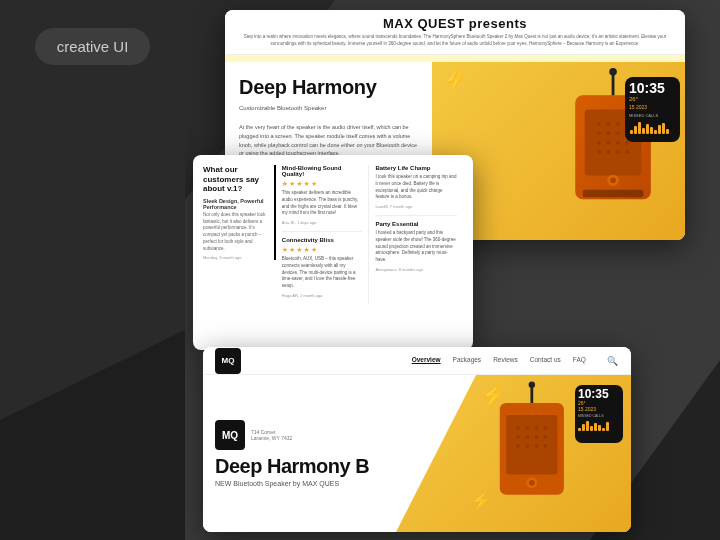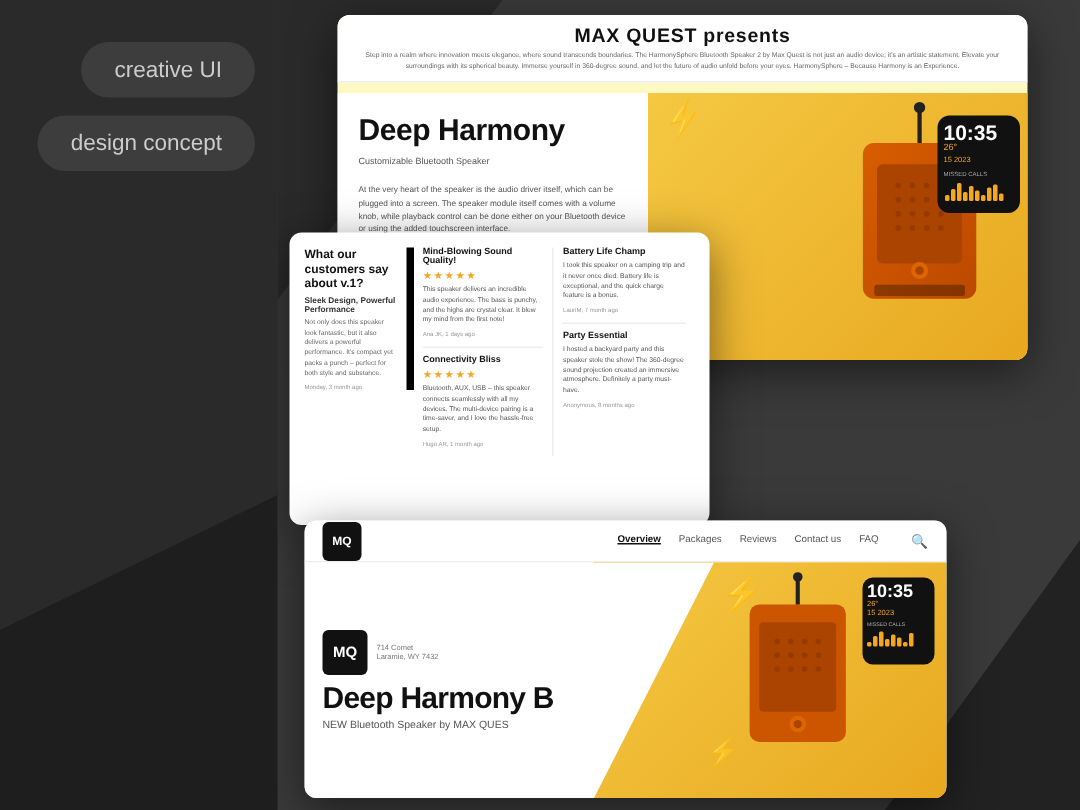--- a/index.html
+++ b/index.html
@@ -16,21 +16,21 @@
     .sidebar-labels {
       position: absolute;
       left: 0;
       top: 0;
       width: 185px;
       height: 540px;
       background: #2a2a2a;
       z-index: 10;
       display: flex;
       flex-direction: column;
-      align-items: flex-end;
+      align-items: center;
       padding: 28px 15px;
       gap: 12px;
     }
 
     .label-pill {
       background: #3d3d3d;
       border-radius: 25px;
       padding: 10px 22px;
       color: #ccc;
       font-size: 15px;
@@ -425,21 +425,20 @@
       margin: 0 0.5px;
       border-radius: 1px;
       vertical-align: bottom;
     }
   </style>
 </head>
 <body>
 
 <div class="sidebar-labels">
   <div class="label-pill">creative UI</div>
-  <div class="label-pill">design concept</div>
   <div class="sidebar-dark-triangles"></div>
 </div>
 
 <div class="main-area">
   <div class="bg-triangle-left"></div>
   <div class="bg-triangle-right"></div>
 
   <div class="card-top">
 
     <div class="top-card-header">
@@ -522,21 +521,21 @@
             <span class="waveform-bar" style="height:11px;"></span>
             <span class="waveform-bar" style="height:5px;"></span>
           </div>
         </div>
       </div>
     </div>
   </div>
 
   <div class="card-reviews">
 
-    <div style="float:left;width:28%;border-right:5px solid #000000;padding-right:6px;">
+    <div style="float:left;width:28%;border-right:2px solid #000000;padding-right:6px;">
       <div style="font-size:8px;font-weight:900;color:#111;line-height:1.2;margin-bottom:4px;">What our customers say about v.1?</div>
       <div style="font-size:5.5px;font-weight:700;color:#333;margin-bottom:2px;">Sleek Design, Powerful Performance</div>
       <div style="font-size:4.5px;color:#666;line-height:1.5;">Not only does this speaker look fantastic, but it also delivers a powerful performance. It's compact yet packs a punch – perfect for both style and substance.</div>
       <div style="font-size:4px;color:#999;margin-top:3px;">Monday, 3 month ago</div>
     </div>
 
     <div style="float:left;width:36%;border-right:1px solid #eee;padding:0 6px;">
       <div class="review-section-title">Mind-Blowing Sound Quality!</div>
       <div class="review-stars">★★★★★</div>
       <div class="review-text">This speaker delivers an incredible audio experience. The bass is punchy, and the highs are crystal clear. It blew my mind from the first note!</div>

